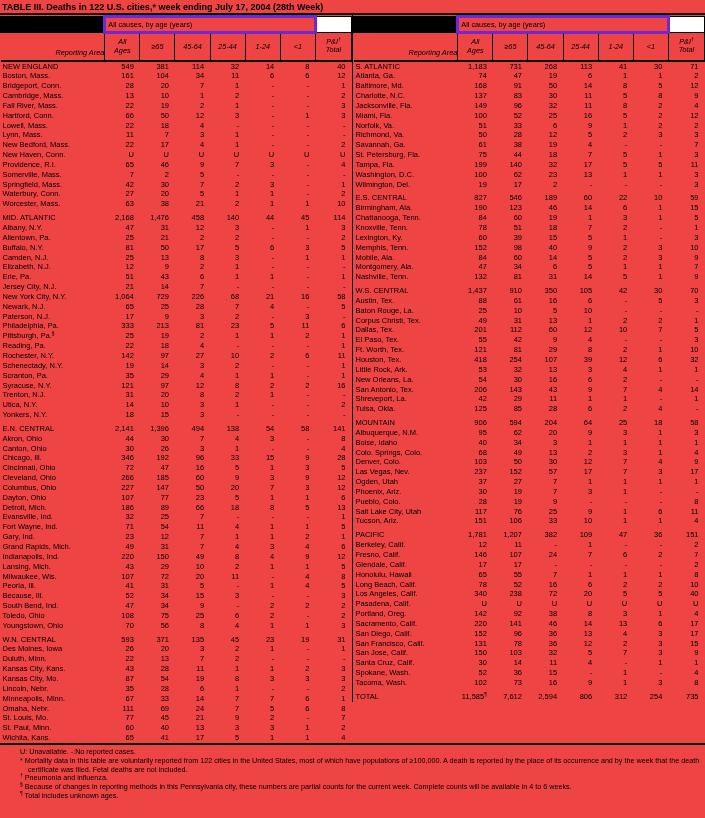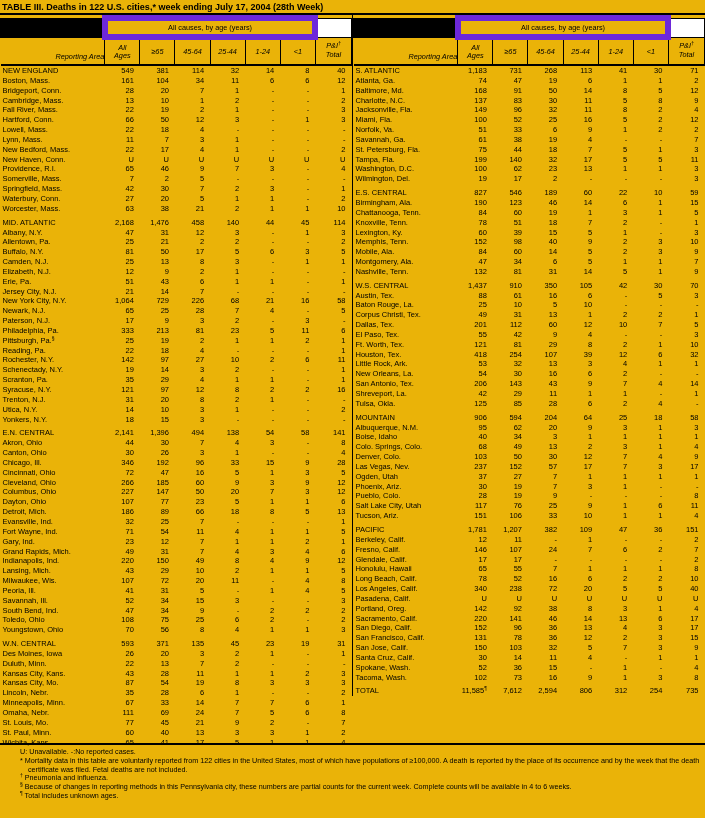--- a/index.html
+++ b/index.html
@@ -1,36 +1,36 @@
 <!DOCTYPE html>
 <html><head>
 <meta charset="utf-8">
 <style>
   html,body { margin:0; padding:0; background:#fff; }
   .page {
-    width:705px; height:818px; background:#eab308; color:#000;
+    width:705px; height:818px; background:#ef4444; color:#000;
     font-family:"Liberation Sans", sans-serif; overflow:hidden; position:relative;
   }
   .title {
     font-size:9px; font-weight:bold; padding:2px 0 1px 2px; height:10px;
     white-space:nowrap;
   }
   .tablebox { border-top:2px solid #000; border-bottom:2px solid #000; margin:0; }
   .halves { display:flex; height:728px; align-items:flex-start; }
   .half { width:352px; }
   .half-right { border-left:1px solid #000; }
   table { border-collapse:collapse; table-layout:fixed; width:352px; }
   col.c-area { width:104px; }
   col.c-num  { width:35px; }
   col.c-pi   { width:36px; }
   thead td { font-size:7.3px; }
   tr.h1 { height:13px; }
   tr.h1 td.blackcell { background:#000; border:1px solid #000; }
   tr.h1 td.grouphead {
-    border:6px solid #6d28d9; text-align:center; vertical-align:middle;
+    border:3px solid #6d28d9; vertical-align:middle;
     padding:2px; white-space:nowrap;
   }
   tr.h1 td.whitecell { border:1px solid #000; background:#fff; }
   tr.h2 { height:28px; }
   tr.h2 td { border-bottom:2px solid #000;font-style:italic; }
   tr.h2 td.rahead { text-align:right; vertical-align:bottom; padding:0 0 3px 2px; }
   tr.h2 td.box {
     border:1px solid #000; border-bottom:2px solid #000;
     text-align:center; vertical-align:middle; padding:0;
     white-space:pre-line; line-height:8.5px;
@@ -620,21 +620,21 @@
                 <td class="area">Peoria, Ill.</td>
                 <td class="num">41</td>
                 <td class="num">31</td>
                 <td class="num">5</td>
                 <td class="num">-</td>
                 <td class="num">1</td>
                 <td class="num">4</td>
                 <td class="num">5</td>
               </tr>
               <tr>
-                <td class="area">Savannah, Ill.</td>
+                <td class="area">Because, Ill.</td>
                 <td class="num">52</td>
                 <td class="num">34</td>
                 <td class="num">15</td>
                 <td class="num">3</td>
                 <td class="num">-</td>
                 <td class="num">-</td>
                 <td class="num">3</td>
               </tr>
               <tr>
                 <td class="area">South Bend, Ind.</td>
@@ -878,20 +878,30 @@
                 <td class="area">Norfolk, Va.</td>
                 <td class="num">51</td>
                 <td class="num">33</td>
                 <td class="num">6</td>
                 <td class="num">9</td>
                 <td class="num">1</td>
                 <td class="num">2</td>
                 <td class="num">2</td>
               </tr>
               <tr>
+                <td class="area">Richmond, Va.</td>
+                <td class="num">50</td>
+                <td class="num">28</td>
+                <td class="num">12</td>
+                <td class="num">5</td>
+                <td class="num">2</td>
+                <td class="num">3</td>
+                <td class="num">3</td>
+              </tr>
+              <tr>
                 <td class="area">Savannah, Ga.</td>
                 <td class="num">61</td>
                 <td class="num">38</td>
                 <td class="num">19</td>
                 <td class="num">4</td>
                 <td class="num">-</td>
                 <td class="num">-</td>
                 <td class="num">7</td>
               </tr>
               <tr>

